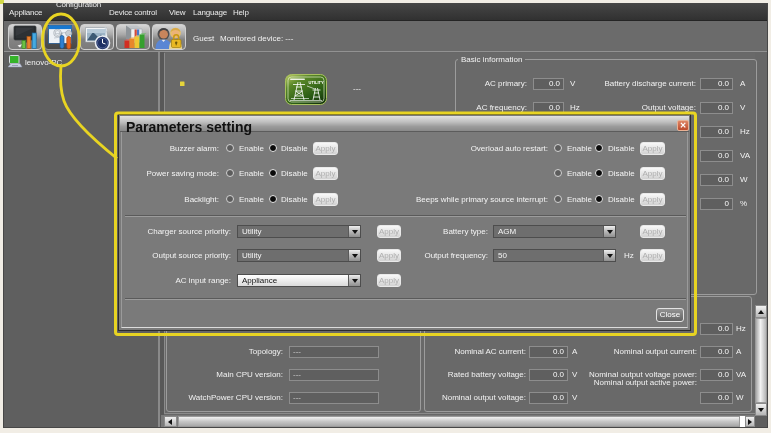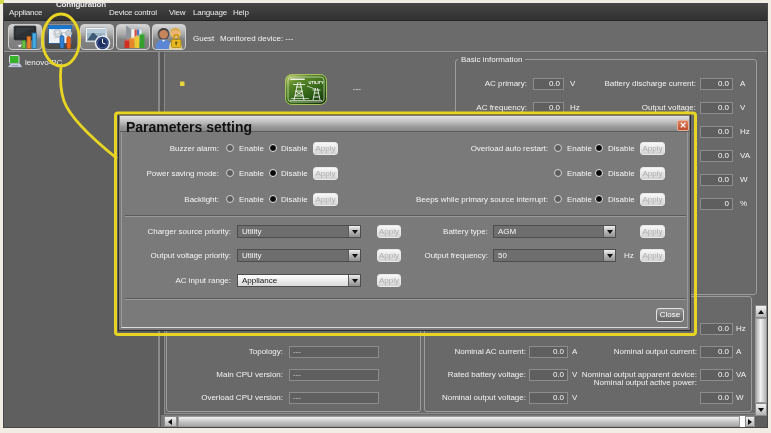--- a/index.html
+++ b/index.html
@@ -31,21 +31,21 @@
 </style>
 </head>
 <body>
 <div id="page">
 
   <div class="abs" style="left:0;top:0;width:4px;height:4px;background:#d3d949;"></div>
   <div class="abs" style="left:3px;top:3px;width:765px;height:425px;background:#676767;border:1px solid #474747;"></div>
 
   <div class="abs" style="left:4px;top:4px;width:763px;height:17px;background:linear-gradient(180deg,#454545,#313131);border-bottom:1px solid #242424;"></div>
   <div class="lbl" style="left:9px;top:8px;color:#e9e9e9;letter-spacing:-0.2px;">Appliance</div>
-  <div class="lbl" style="left:56px;top:0;color:#e9e9e9;letter-spacing:-0.2px;font-weight:bold;">Configuration</div>
+  <div class="lbl" style="left:56px;top:0;color:#e9e9e9;letter-spacing:-0.2px;">Configuration</div>
   <div class="lbl" style="left:109px;top:8px;color:#e9e9e9;letter-spacing:-0.2px;">Device control</div>
   <div class="lbl" style="left:169px;top:8px;color:#e9e9e9;letter-spacing:-0.2px;">View</div>
   <div class="lbl" style="left:193px;top:8px;color:#e9e9e9;letter-spacing:-0.2px;">Language</div>
   <div class="lbl" style="left:233px;top:8px;color:#e9e9e9;letter-spacing:-0.2px;">Help</div>
 
   <div class="abs" style="left:4px;top:21px;width:763px;height:31px;background:#6b6b6b;border-bottom:1px solid #929292;"></div>
   <div class="tbtn" style="left:8px;top:24px;" id="tb1">
     <svg width="34" height="26" viewBox="0 0 34 26" style="position:absolute;left:-1px;top:-1px;">
       <rect x="6" y="2" width="22" height="14" rx="1.2" fill="#232629" stroke="#3e4144" stroke-width="0.8"></rect>
       <rect x="7.5" y="3.5" width="19" height="11" fill="#2d3134"></rect>
@@ -194,41 +194,41 @@
   <div class="vbox" style="left:700px;top:173.5px;width:33px;">0.0</div>
   <div class="lbl" style="left:740px;top:175px;">W</div>
   <div class="vbox" style="left:700px;top:197.5px;width:33px;">0</div>
   <div class="lbl" style="left:740px;top:199px;">%</div>
 
   <div class="grp" style="left:166px;top:296px;width:255px;height:116px;"></div>
   <div class="rlbl" style="left:150px;top:347px;width:133px;">Topology:</div>
   <div class="dbox" style="left:289px;top:345.5px;width:90px;">---</div>
   <div class="rlbl" style="left:150px;top:370px;width:133px;">Main CPU version:</div>
   <div class="dbox" style="left:289px;top:368.5px;width:90px;">---</div>
-  <div class="rlbl" style="left:150px;top:393px;width:133px;">Overload CPU version:</div>
+  <div class="rlbl" style="left:150px;top:393px;width:133px;">WatchPower CPU version:</div>
   <div class="dbox" style="left:289px;top:391.5px;width:90px;">---</div>
 
   <div class="grp" style="left:424px;top:296px;width:328px;height:116px;"></div>
 
   <div class="rlbl" style="left:390px;top:347px;width:136px;">Nominal AC current:</div>
   <div class="vbox" style="left:529px;top:345.5px;width:39px;">0.0</div>
   <div class="lbl" style="left:572px;top:347px;">A</div>
   <div class="rlbl" style="left:390px;top:370px;width:136px;">Rated battery voltage:</div>
   <div class="vbox" style="left:529px;top:368.5px;width:39px;">0.0</div>
   <div class="lbl" style="left:572px;top:370px;">V</div>
   <div class="rlbl" style="left:390px;top:393px;width:136px;">Nominal output voltage:</div>
   <div class="vbox" style="left:529px;top:391.5px;width:39px;">0.0</div>
   <div class="lbl" style="left:572px;top:393px;">V</div>
 
   <div class="vbox" style="left:700px;top:322.5px;width:33px;">0.0</div>
   <div class="lbl" style="left:736px;top:324px;">Hz</div>
   <div class="rlbl" style="left:556px;top:347px;width:141px;">Nominal output current:</div>
   <div class="vbox" style="left:700px;top:345.5px;width:33px;">0.0</div>
   <div class="lbl" style="left:736px;top:347px;">A</div>
-  <div class="rlbl" style="left:556px;top:370px;width:141px;">Nominal output apparent device:</div>
+  <div class="rlbl" style="left:556px;top:370px;width:141px;">Nominal output voltage power:</div>
   <div class="vbox" style="left:700px;top:368.5px;width:33px;">0.0</div>
   <div class="lbl" style="left:736px;top:370px;">VA</div>
   <div class="rlbl" style="left:556px;top:378px;width:141px;">Nominal output active power:</div>
   <div class="vbox" style="left:700px;top:391.5px;width:33px;">0.0</div>
   <div class="lbl" style="left:736px;top:393px;">W</div>
 
   <div class="abs" style="left:755px;top:305px;width:12px;height:111px;background:#7a7a7a;"></div>
   <div class="abs" style="left:755px;top:305px;width:12px;height:13px;background:linear-gradient(180deg,#f2f2f2,#b5b5b5);border:1px solid #8a8a8a;"></div>
   <div class="abs" style="left:758px;top:310px;border-left:3px solid transparent;border-right:3px solid transparent;border-bottom:4px solid #111;"></div>
   <div class="abs" style="left:755px;top:318px;width:12px;height:85px;background:linear-gradient(90deg,#a8a8a8,#f2f2f2 45%,#b5b5b5);border:1px solid #9a9a9a;"></div>
@@ -291,21 +291,21 @@
     <div class="radio sel" style="left:476px;top:80px;"></div>
     <div class="dlbl" style="left:489px;top:80px;">Disable</div>
     <div class="applyb" style="left:521px;top:78px;">Apply</div>
 
     <div class="sep" style="left:6px;top:100px;width:561px;"></div>
 
     <div class="drlbl" style="left:8px;top:112px;width:104px;">Charger source priority:</div>
     <div class="combo" style="left:118px;top:110px;width:124px;">Utility<span class="cbtn"></span></div>
     <div class="applyb" style="left:258px;top:110px;width:24px;">Apply</div>
 
-    <div class="drlbl" style="left:8px;top:136px;width:104px;">Output voltage priority:</div>
+    <div class="drlbl" style="left:8px;top:136px;width:104px;">Output source priority:</div>
     <div class="combo" style="left:118px;top:134px;width:124px;">Utility<span class="cbtn"></span></div>
     <div class="applyb" style="left:258px;top:134px;width:24px;">Apply</div>
 
     <div class="drlbl" style="left:8px;top:161px;width:104px;">AC input range:</div>
     <div class="combo" style="left:118px;top:158.5px;width:124px;background:linear-gradient(180deg,#ffffff,#dadada);color:#111;">Appliance<span class="cbtn"></span></div>
     <div class="applyb" style="left:258px;top:158.5px;width:24px;">Apply</div>
 
     <div class="drlbl" style="left:240px;top:112px;width:129px;">Battery type:</div>
     <div class="combo" style="left:374px;top:110px;width:123px;">AGM<span class="cbtn"></span></div>
     <div class="applyb" style="left:521px;top:110px;">Apply</div>

